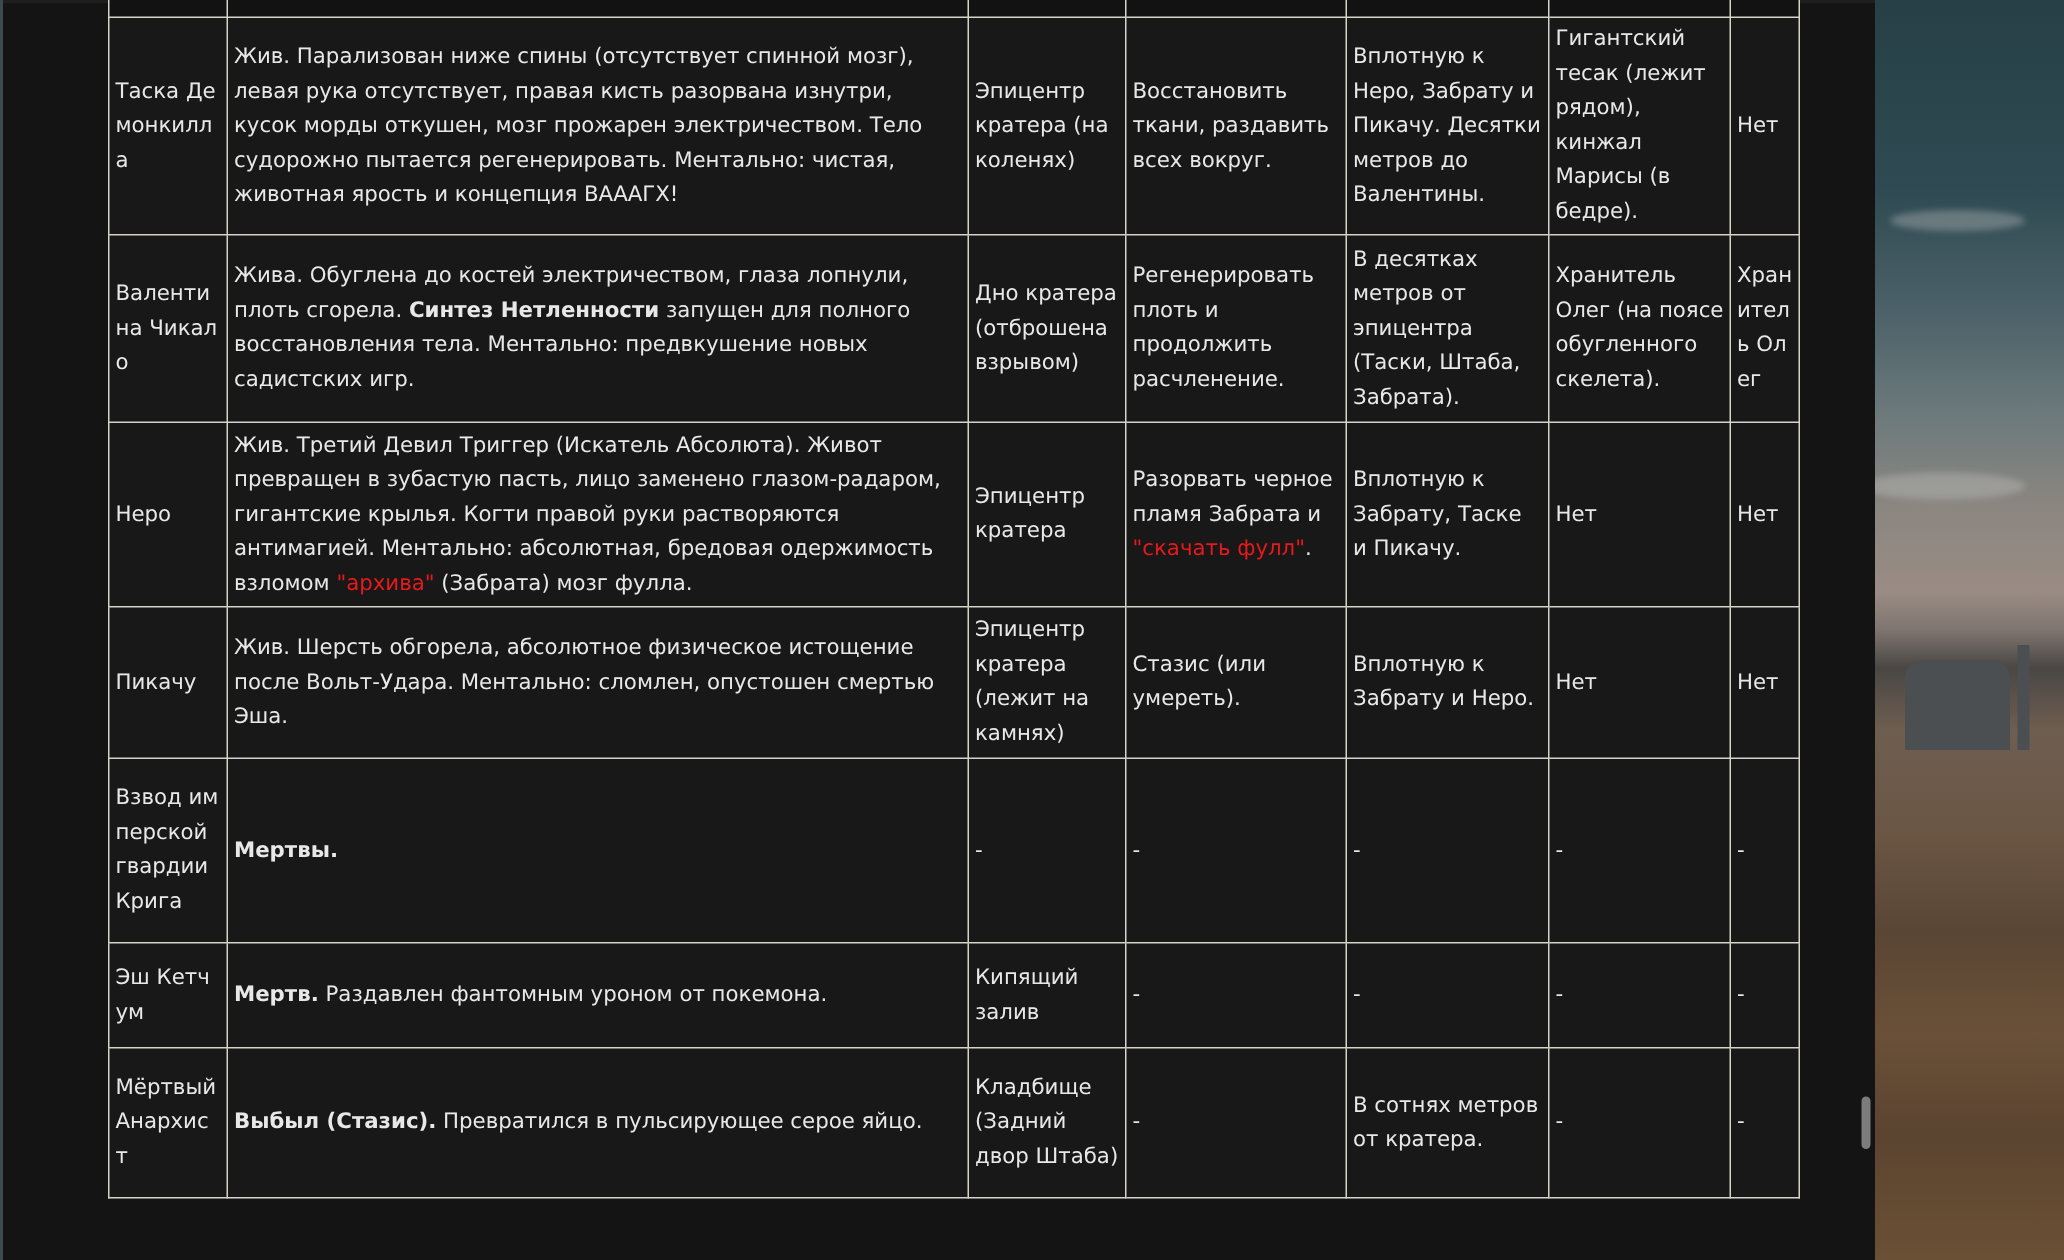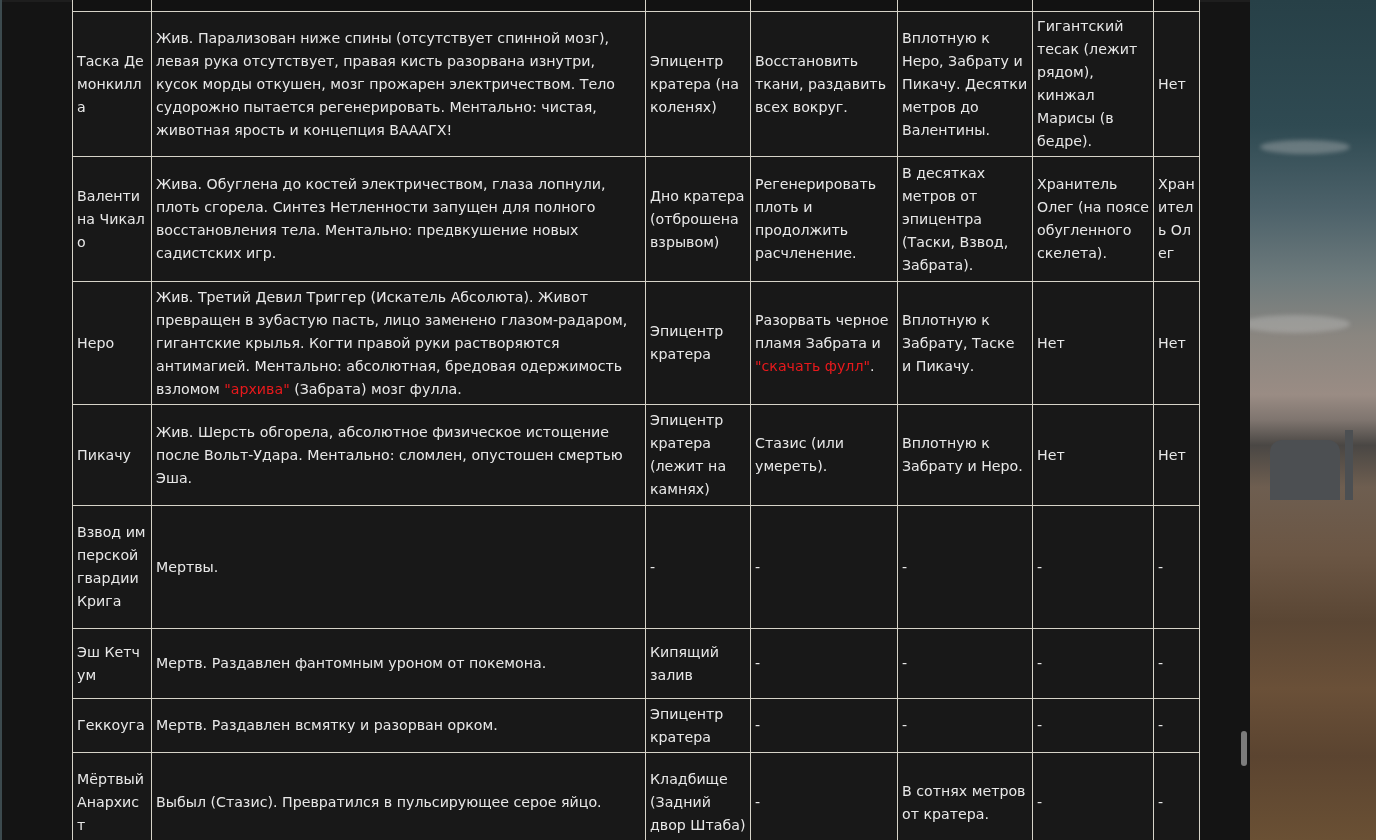--- a/index.html
+++ b/index.html
@@ -38,21 +38,21 @@
   table.grid td {
     border:1.5px solid #d6d3c8;
     padding:3px 4px;
     vertical-align:middle;
     background:#181818;
     word-break:break-all;
     overflow-wrap:anywhere;
   }
   table.grid td.txt { word-break:normal; overflow-wrap:break-word; }
   table.grid td.name { font-weight:normal; }
-  .b { font-weight:normal;text-align:center; }
+  .b { font-weight:bold;text-align:center; }
   .red { color:#e8191c; }
   tr.ghost td { height:28px; background:#121212; }
 </style>
 </head>
 <body>
 
 <div class="bg-left"></div>
 
 <div class="backdrop">
   <div class="cloud" style="left:10px;top:140px;width:90px;height:14px;"></div>
@@ -92,21 +92,21 @@
         <td class="txt"><span>Восстановить ткани, раздавить всех вокруг.</span></td>
         <td class="txt"><span>Вплотную к Неро, Забрату и Пикачу. Десятки метров до Валентины.</span></td>
         <td class="txt"><span>Гигантский тесак (лежит рядом), кинжал Марисы (в бедре).</span></td>
         <td><span>Нет</span></td>
       </tr>
       <tr style="height: 125px;">
         <td class="name"><span>Валентина Чикало</span></td>
         <td class="txt"><span>Жива. Обуглена до костей электричеством, глаза лопнули, плоть сгорела. </span><span class="b">Синтез Нетленности</span><span> запущен для полного восстановления тела. Ментально: предвкушение новых садистских игр.</span></td>
         <td class="txt"><span>Дно кратера (отброшена взрывом)</span></td>
         <td class="txt"><span>Регенерировать плоть и продолжить расчленение.</span></td>
-        <td class="txt"><span>В десятках метров от эпицентра (Таски, Взвод, Забрата).</span></td>
+        <td class="txt"><span>В десятках метров от эпицентра (Таски, Штаба, Забрата).</span></td>
         <td class="txt"><span>Хранитель Олег (на поясе обугленного скелета).</span></td>
         <td><span>Хранитель Олег</span></td>
       </tr>
       <tr style="height: 123px;">
         <td class="name"><span>Неро</span></td>
         <td class="txt"><span>Жив. Третий Девил Триггер (Искатель Абсолюта). Живот превращен в зубастую пасть, лицо заменено глазом-радаром, гигантские крылья. Когти правой руки растворяются антимагией. Ментально: абсолютная, бредовая одержимость взломом </span><span class="red">"архива"</span><span> (Забрата) мозг фулла.</span></td>
         <td class="txt"><span>Эпицентр кратера</span></td>
         <td class="txt"><span>Разорвать черное пламя Забрата и </span><span class="red">"скачать фулл"</span><span>.</span></td>
         <td class="txt"><span>Вплотную к Забрату, Таске и Пикачу.</span></td>
         <td class="txt"><span>Нет</span></td>
@@ -132,29 +132,20 @@
       </tr>
       <tr style="height: 70px;">
         <td class="name"><span>Эш Кетчум</span></td>
         <td class="txt"><span class="b">Мертв.</span><span> Раздавлен фантомным уроном от покемона.</span></td>
         <td class="txt"><span>Кипящий залив</span></td>
         <td class="txt"><span>-</span></td>
         <td class="txt"><span>-</span></td>
         <td class="txt"><span>-</span></td>
         <td><span>-</span></td>
       </tr>
-      <tr style="height: 54px;">
-        <td class="name"><span>Геккоуга</span></td>
-        <td class="txt"><span class="b">Мертв.</span><span> Раздавлен всмятку и разорван орком.</span></td>
-        <td class="txt"><span>Эпицентр кратера</span></td>
-        <td class="txt"><span>-</span></td>
-        <td class="txt"><span>-</span></td>
-        <td class="txt"><span>-</span></td>
-        <td><span>-</span></td>
-      </tr>
       <tr style="height: 100px;">
         <td class="name"><span>Мёртвый Анархист</span></td>
         <td class="txt"><span class="b">Выбыл (Стазис).</span><span> Превратился в пульсирующее серое яйцо.</span></td>
         <td class="txt"><span>Кладбище (Задний двор Штаба)</span></td>
         <td class="txt"><span>-</span></td>
         <td class="txt"><span>В сотнях метров от кратера.</span></td>
         <td class="txt"><span>-</span></td>
         <td><span>-</span></td>
       </tr>
     </tbody>

